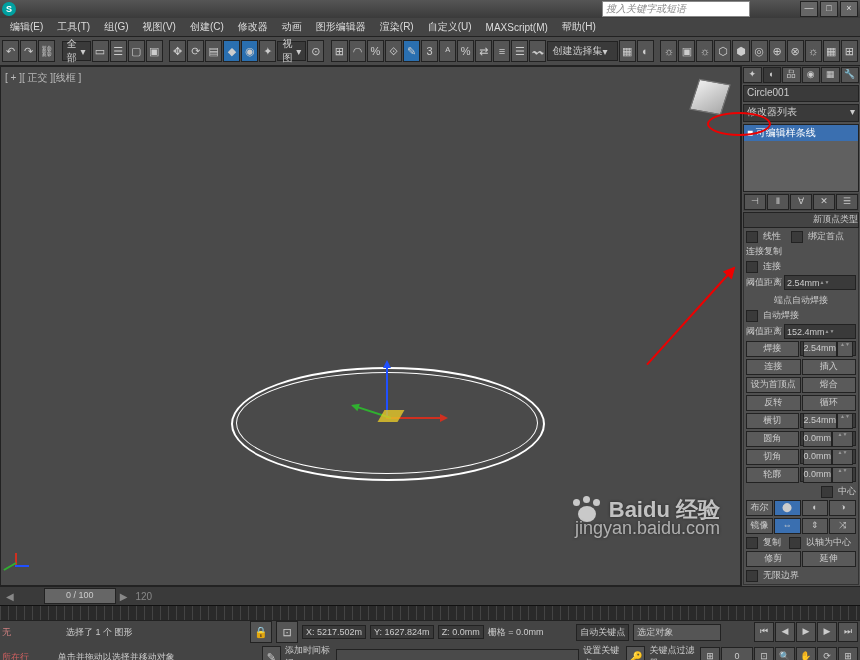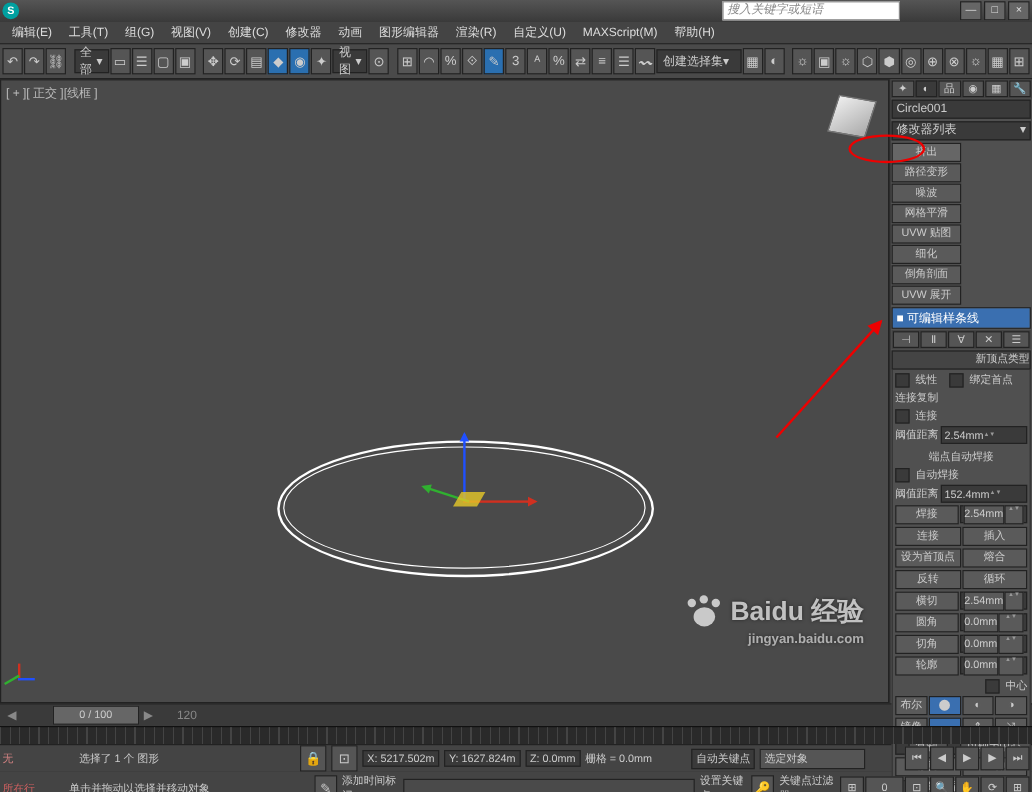--- a/index.html
+++ b/index.html
@@ -80,21 +80,21 @@
 .maxscript{width:280px;height:14px;background:#4a4a4a;border:1px solid #222}
 .playback{display:flex;gap:1px;margin-left:auto}
 .playback span{width:18px;height:18px;background:#555;border:1px solid #222;text-align:center;line-height:16px;font-size:9px}
 .watermark{position:absolute;right:20px;bottom:60px;font-size:22px;color:rgba(255,255,255,0.7);font-weight:bold;display:flex;align-items:center;gap:6px;z-index:5;text-shadow:0 0 3px rgba(0,0,0,0.5)}
 .watermark .paw{width:32px;height:28px;position:relative}
 .watermark .paw::before{content:"";position:absolute;width:18px;height:16px;background:rgba(255,255,255,0.7);border-radius:50%;left:7px;top:10px}
 .watermark .paw i{position:absolute;width:7px;height:7px;background:rgba(255,255,255,0.7);border-radius:50%}
 .watermark .paw i:nth-child(1){left:2px;top:3px}
 .watermark .paw i:nth-child(2){left:12px;top:0}
 .watermark .paw i:nth-child(3){left:22px;top:3px}
-.watermark .sub{position:absolute;bottom:-14px;right:0;font-size:11px;color:rgba(255,255,255,0.6);white-space:nowrap;font-weight:bold}
+.watermark .sub{position:absolute;bottom:-14px;right:0;font-size:18px;color:rgba(255,255,255,0.6);white-space:nowrap;font-weight:normal}
 </style>
 </head>
 <body>
 
 <div class="titlebar">
   <div class="clouds"></div>
   <div class="logo">S</div>
   <div class="search">搜入关键字或短语</div>
   <div class="wincontrols">
     <span>—</span>
@@ -206,30 +206,20 @@
       <span>品</span>
       <span>◉</span>
       <span>▦</span>
       <span>🔧</span>
     </div>
     <div class="namebox">Circle001</div>
     <div class="modlist">
         <span>修改器列表</span>
         <span>▾</span>
       </div>
-    <div class="modbtns">
-      <div class="modbtn hl">挤出</div>
-      <div class="modbtn">路径变形</div>
-      <div class="modbtn">噪波</div>
-      <div class="modbtn">网格平滑</div>
-      <div class="modbtn">UVW 贴图</div>
-      <div class="modbtn">细化</div>
-      <div class="modbtn">倒角剖面</div>
-      <div class="modbtn">UVW 展开</div>
-    </div>
     <div class="stack">
       <div class="stackitem">■ <span>可编辑样条线</span></div>
     </div>
     <div class="stackctl">
       <span>⊣</span>
       <span>Ⅱ</span>
       <span>∀</span>
       <span>✕</span>
       <span>☰</span>
     </div>
@@ -349,21 +339,21 @@
 
       </div>
     </div>
   </div>
 </div>
 
 <div class="timeslider">
   <span style="color:#888;margin-left:6px">◀</span>
   <div class="knob">0 / 100</div>
   <span style="color:#888;margin-left:4px">▶</span>
-  <span style="margin-left:20px;color:#888">120</span>
+  <span style="margin-left:8px;color:#888">120</span>
 </div>
 <div class="timeline"></div>
 
 <div class="status">
   <span style="width:60px;color:#d08080">无</span>
   <span style="flex:0 0 180px">选择了 1 个 图形</span>
   <span class="tbtn">🔒</span>
   <span class="tbtn">⊡</span>
   <span class="box">X: <span>5217.502m</span></span>
   <span class="box">Y: <span>1627.824m</span></span>

